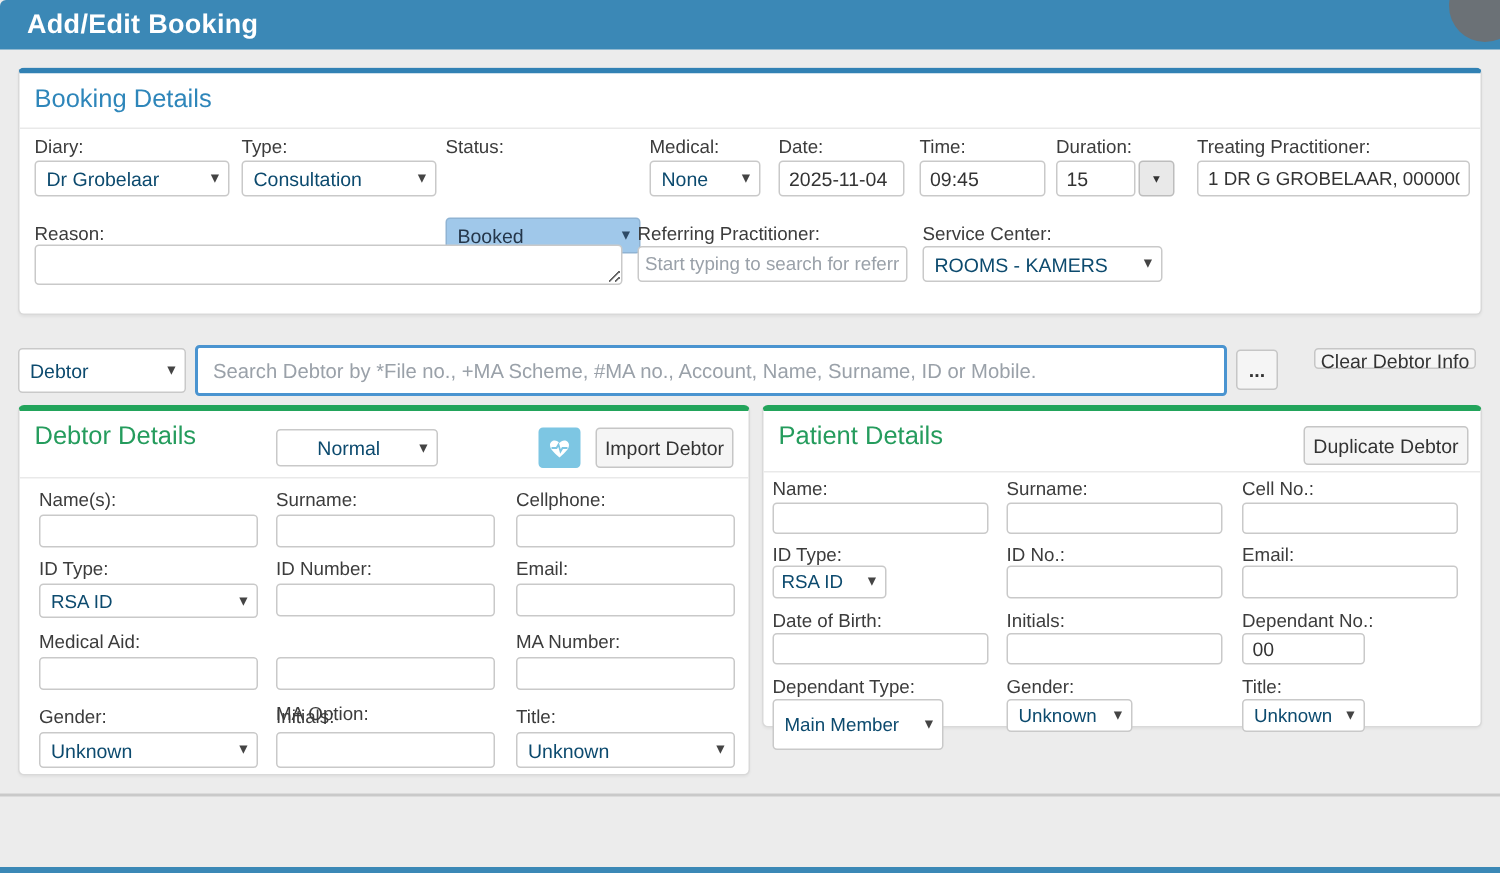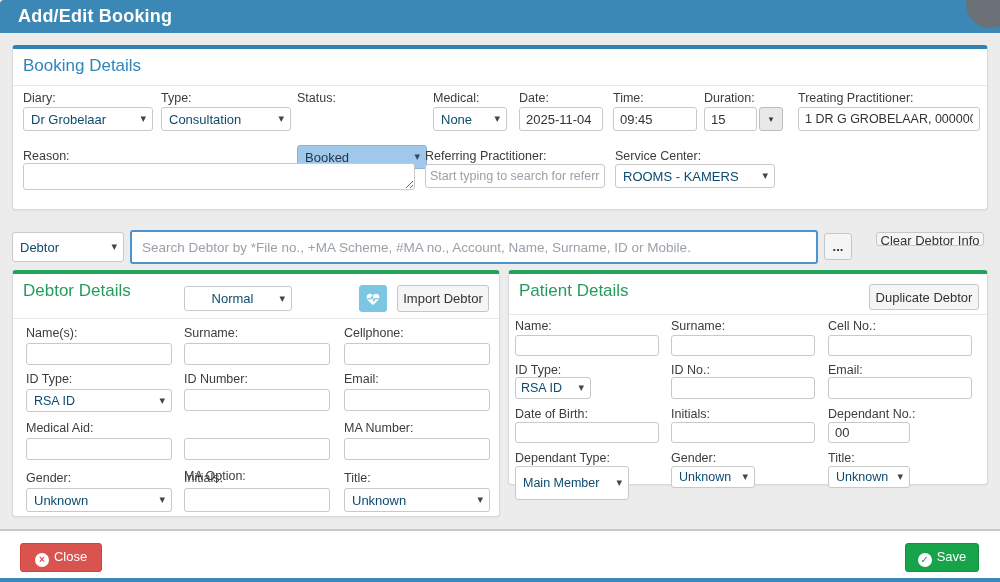--- a/index.html
+++ b/index.html
@@ -223,23 +223,15 @@
       <i class="chev">▾</i>
     </span>
     <span class="lbl" style="left:319px;top:177px;">Title:</span>
     <span class="selwrap" style="left:319px;top:192px;width:82px;height:22px;">
       <select style="font-size:12.5px;"><option>Unknown</option></select>
       <i class="chev">▾</i>
     </span>
   </div>
 
   <div class="footer-divider"></div>
-  <div class="footer">
-    <button class="btn red" style="left:20px;top:12px;width:82px;height:29px;">
-      <span class="circle-ico red-g">×</span><span>Close</span>
-    </button>
-    <button class="btn green-b" style="left:905px;top:12px;width:74px;height:29px;">
-      <span class="circle-ico green-g">✓</span><span>Save</span>
-    </button>
-  </div>
   <div class="bottom-line"></div>
 
 </div>
 
 </body></html>

